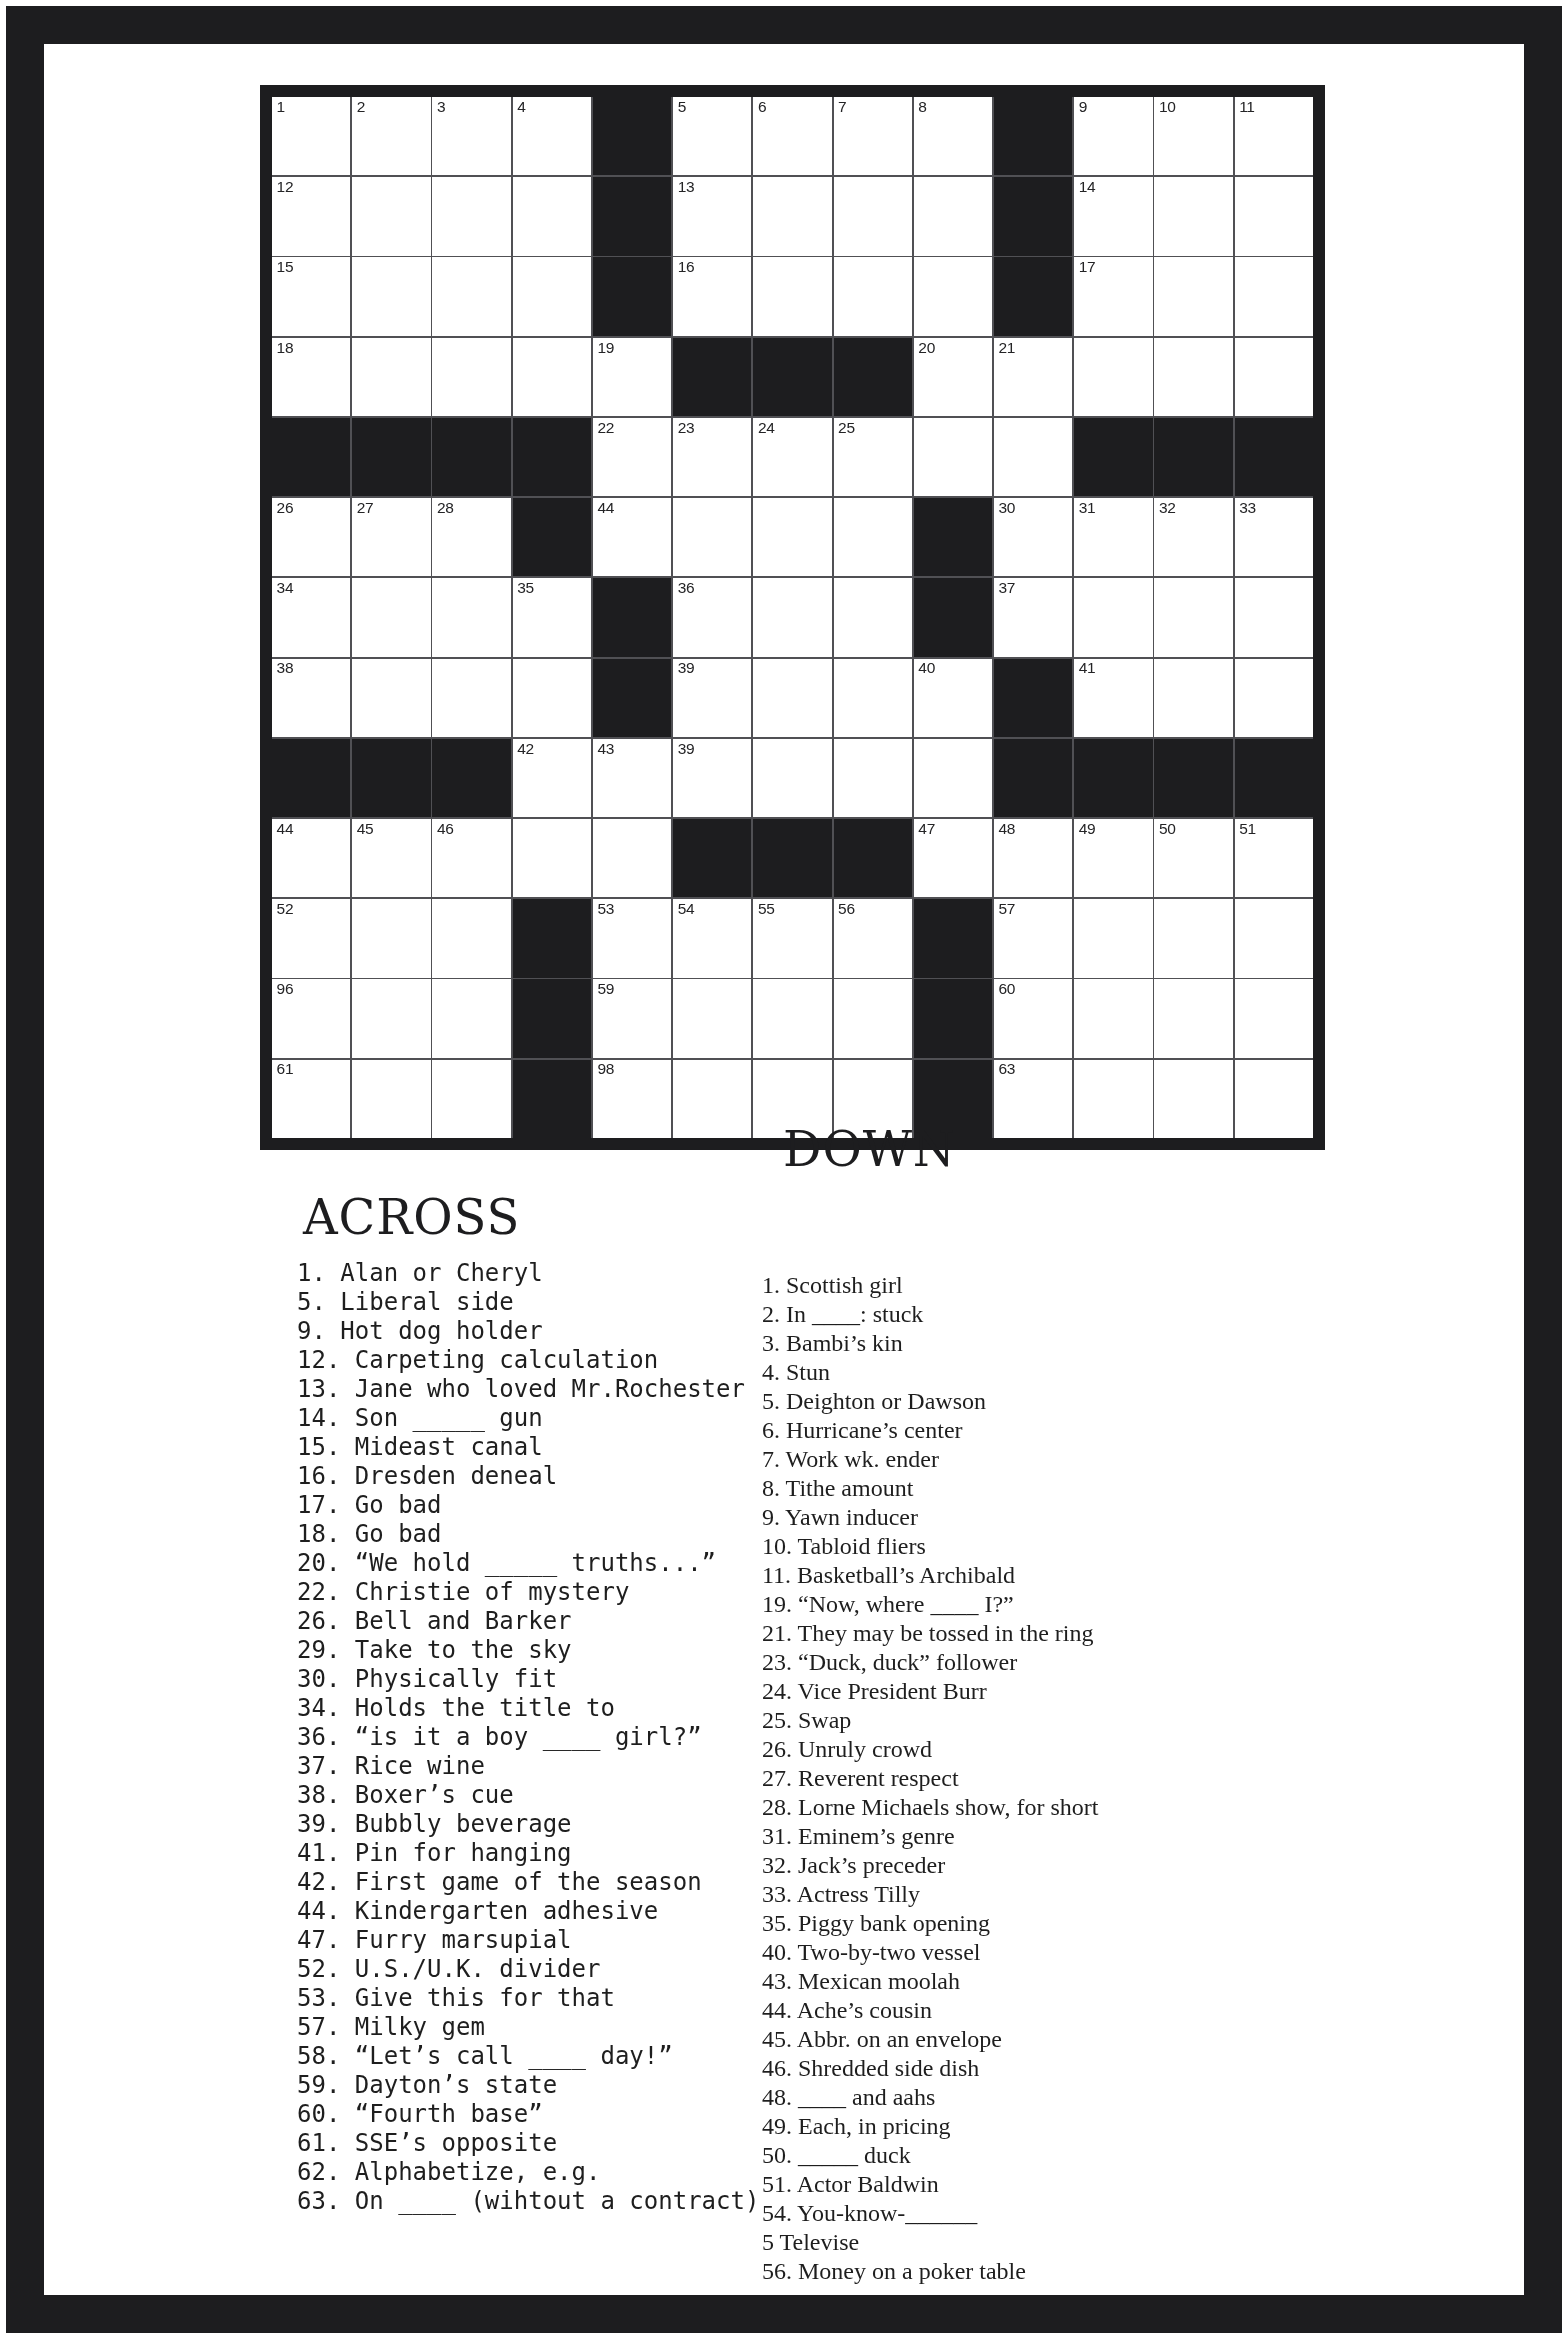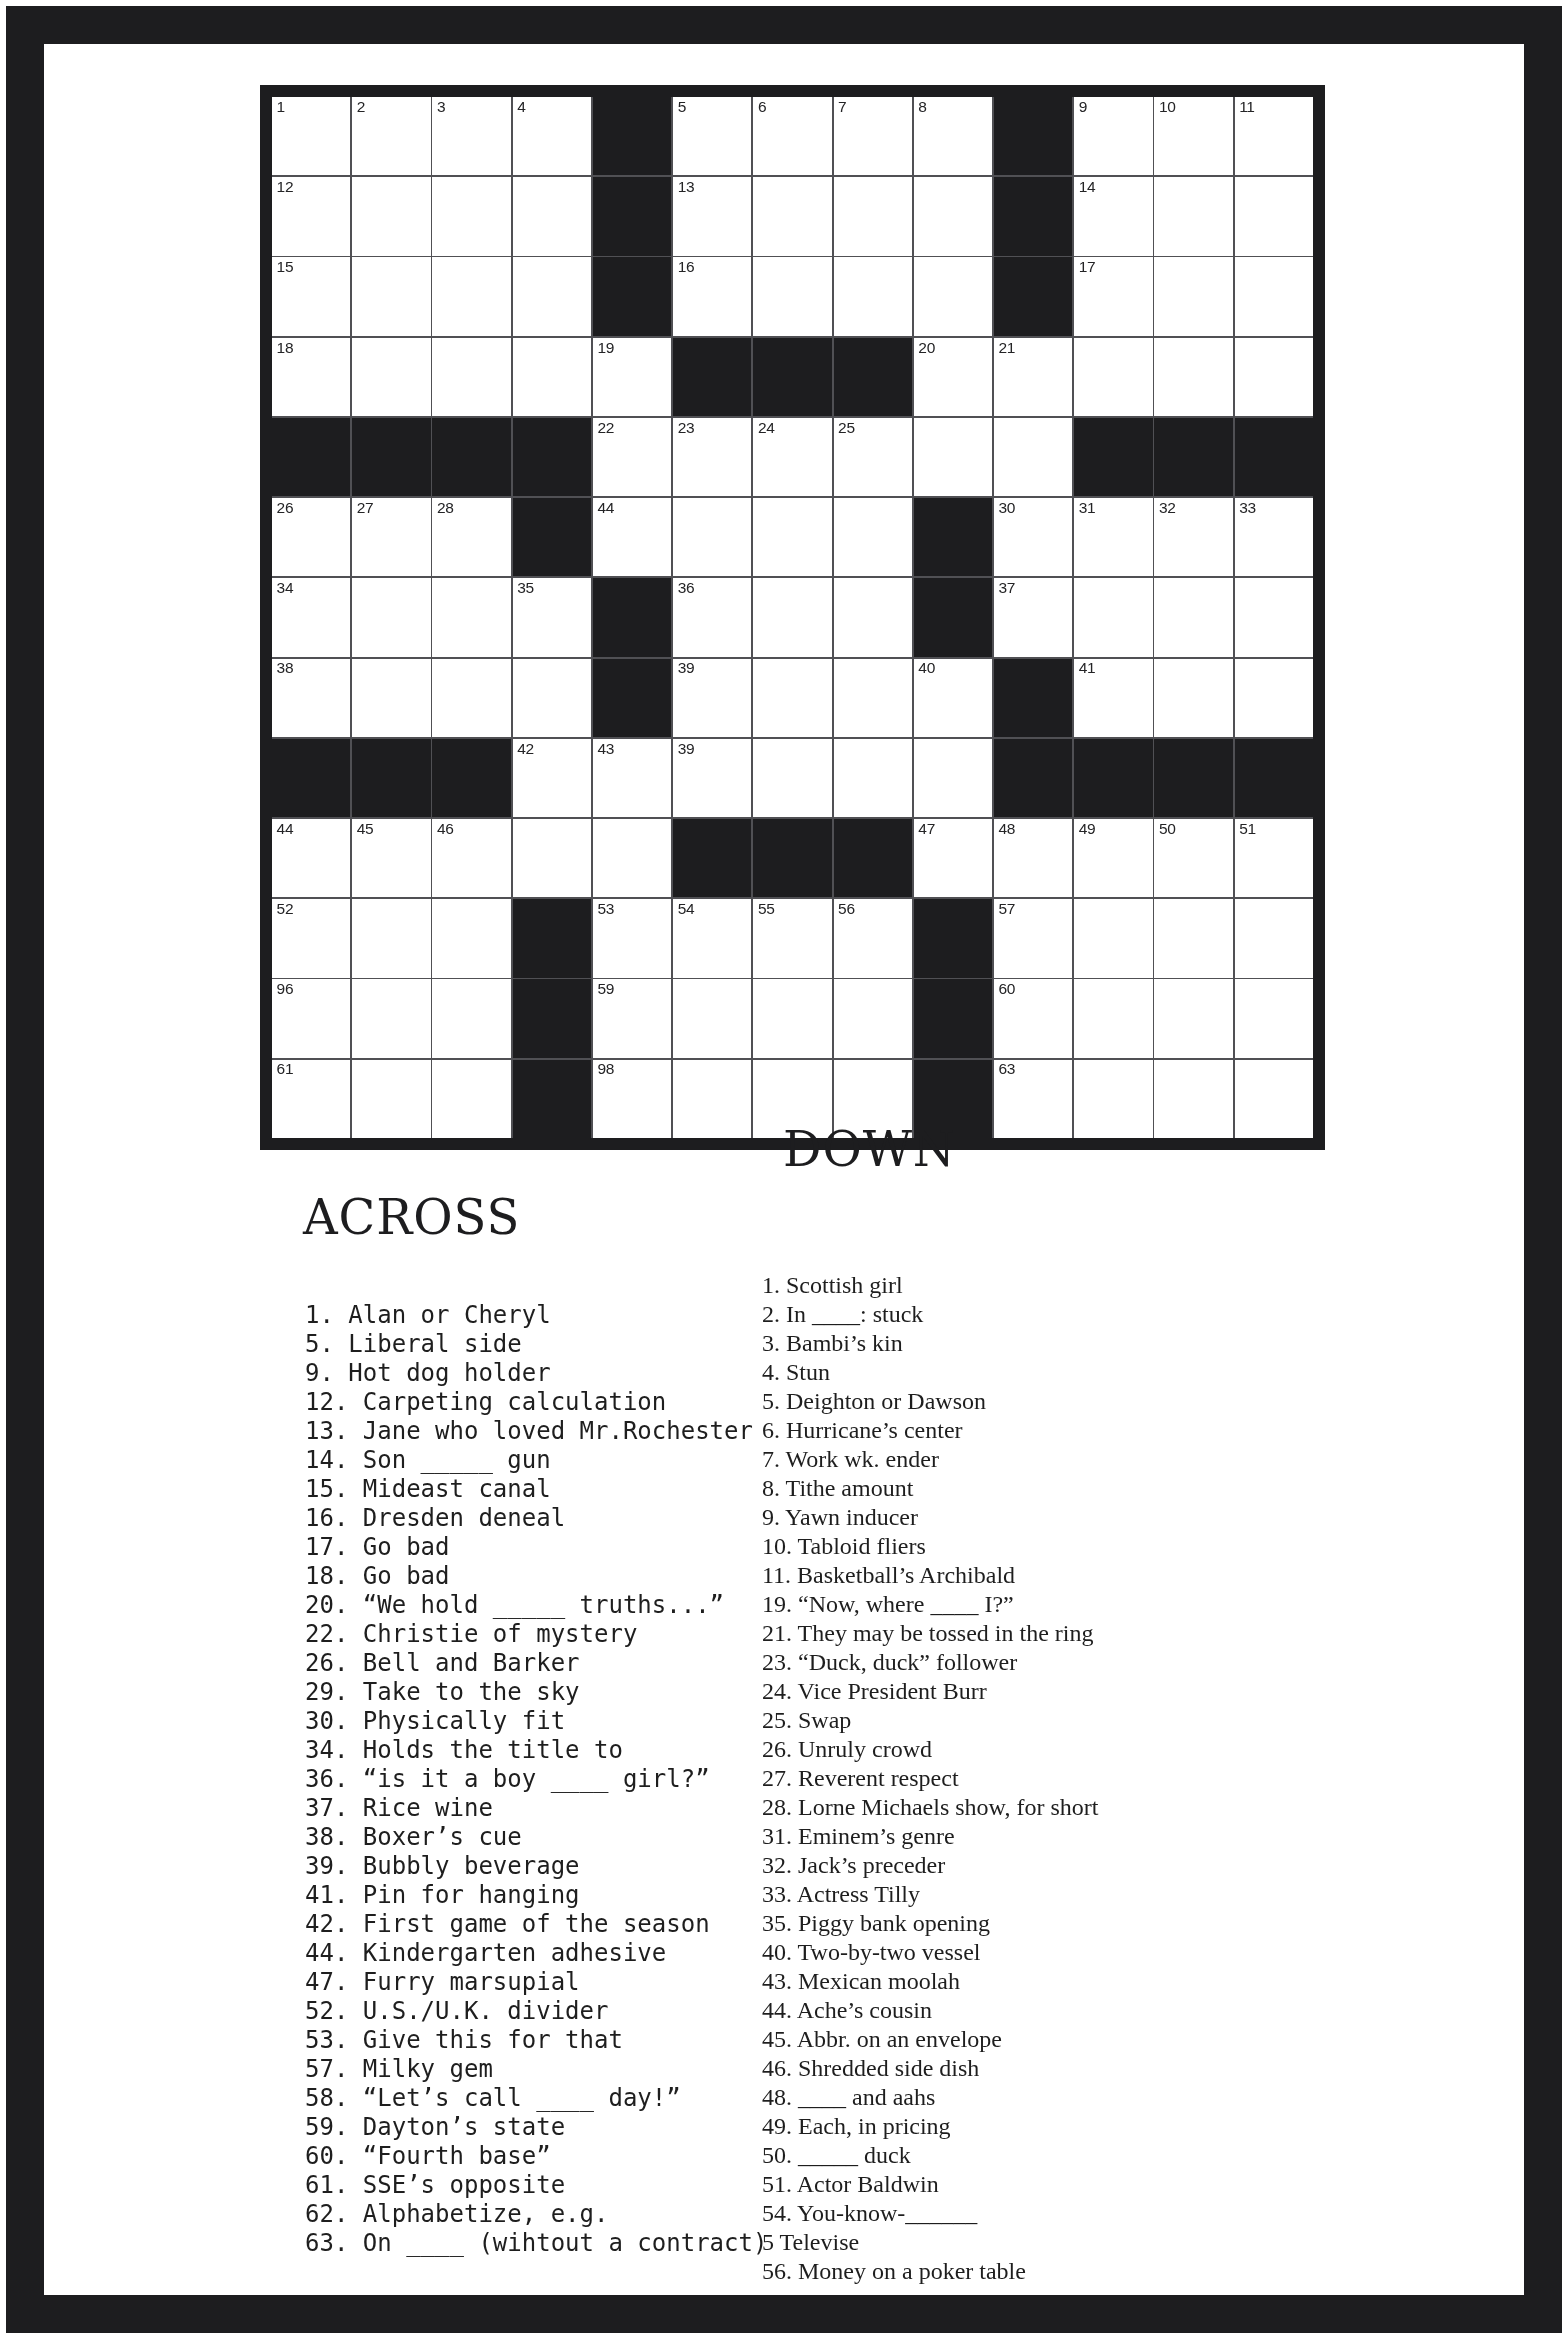--- a/index.html
+++ b/index.html
@@ -53,21 +53,21 @@
   }
   #across-head{left:297px;top:1187px;}
   #down-head{left:777px;top:1119px;}
   ol.clue-list{
     position:absolute;margin:0;padding:0;list-style:none;
     font-size:24px;line-height:29px;
     font-weight:500;
     white-space:pre;
     color:#1e1e1e;
   }
-  #across-list{left:297px;top:1301px;margin-left:8px;}
+  #across-list{left:297px;top:1259px;}
   #down-list{left:762px;top:1271px;font-family:Liberation Serif, serif;}
 </style>
 </head>
 <body>
 
 <div class="frame"></div>
 
 <div class="grid-outer">
   <div class="grid" id="grid">
       <div class="cell">

